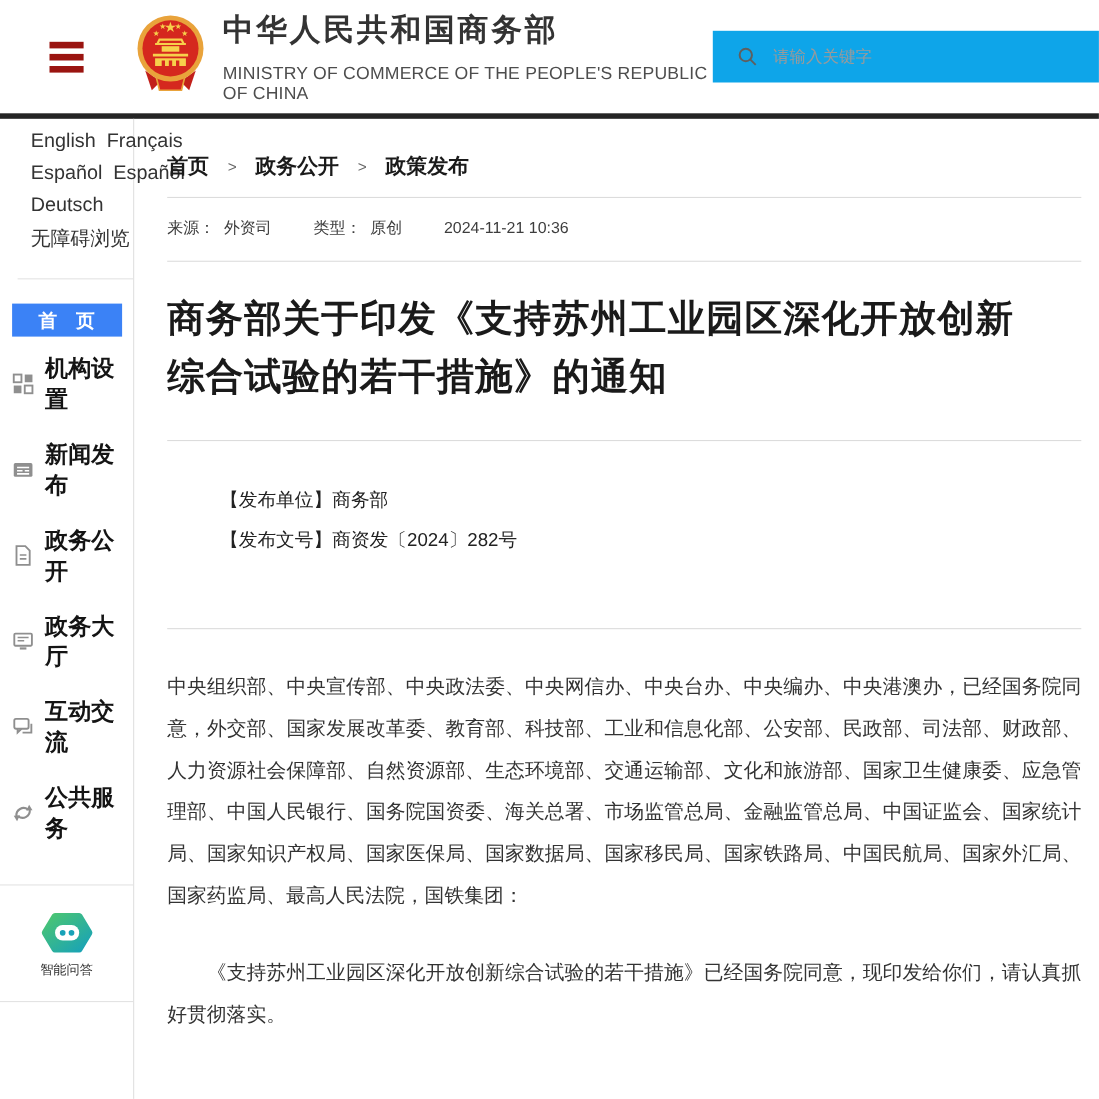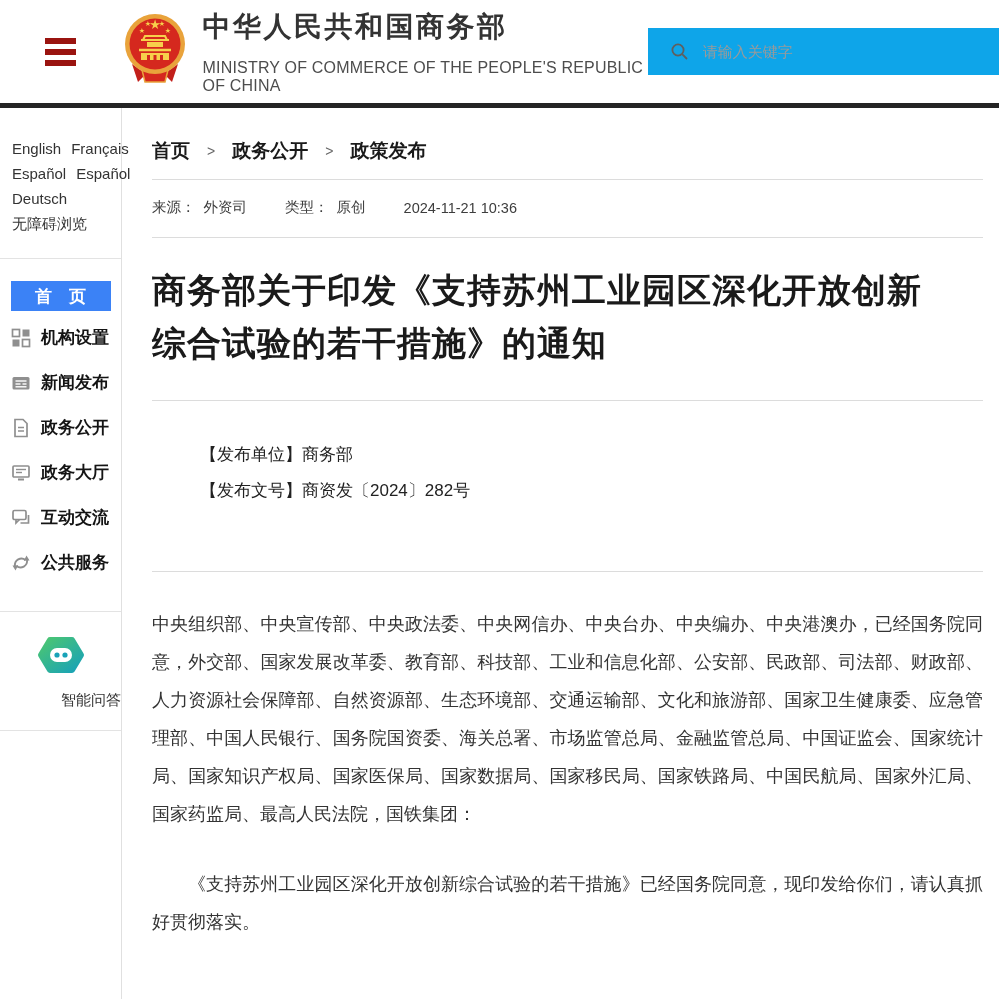--- a/index.html
+++ b/index.html
@@ -23,34 +23,34 @@
   .search input::placeholder { color:#9a9a9a; }
 
   .black-bar { height:5px; background:#242424; width:100%; }
 
   
   .layout { display:flex; height:891px; }
   .sidebar { width:122px; flex:0 0 122px; border-right:1px solid #e0e0e0; }
   .main { flex:1; padding:0 16px 0 30px; }
 
   
-  .languages { padding:26px 0 16px 12px; border-bottom:1px solid #e3e3e3;
-               font-size:15px; color:#333; }
+  .languages { padding:4px 0 16px 12px; border-bottom:1px solid #e3e3e3;
+               font-size:18px; color:#333;margin-left:16px; }
   .lang-row { display:flex; gap:10px; margin:6px 0 8px; }
   .lang-link { cursor:pointer; }
   .side-nav { padding:8px 0 14px; }
   .home-btn { margin:14px auto 4px; width:100px; height:30px; background:#3b82f6;
               color:#fff; font-size:17px; font-weight:bold;
               display:flex; align-items:center; justify-content:center; cursor:pointer; }
   .nav-item { display:flex; align-items:center; gap:10px; padding:11px 0 11px 11px;
-              font-size:17px; font-weight:bold; color:#141414; cursor:pointer; }
+              font-size:21px; font-weight:bold; color:#141414; cursor:pointer; }
   .nav-item svg { width:20px; height:20px; flex:0 0 auto; }
   .qa-box { border-top:1px solid #e3e3e3; border-bottom:1px solid #e3e3e3;
             text-align:center; padding:24px 0 20px; margin-top:12px; cursor:pointer; }
-  .qa-label { margin-top:13px; font-size:15px; color:#333;text-align:right; }
+  .qa-label { margin-top:1px; font-size:12px; color:#333; }
 
   
   .breadcrumb { margin-top:30px; display:flex; align-items:center;
                 font-size:19px; font-weight:bold; color:#1a1a1a; }
   .crumb { cursor:pointer; }
   .crumb-sep { font-weight:normal; color:#666; font-size:14px; margin:0 17px; }
   hr.rule { border:none; border-top:1px solid #dcdcdc; }
   .rule-1 { margin-top:15px; }
   .meta { margin-top:18px; font-size:14.5px; color:#3d3d3d; display:flex; align-items:center; }
   .meta .pair { margin-right:38px; }

